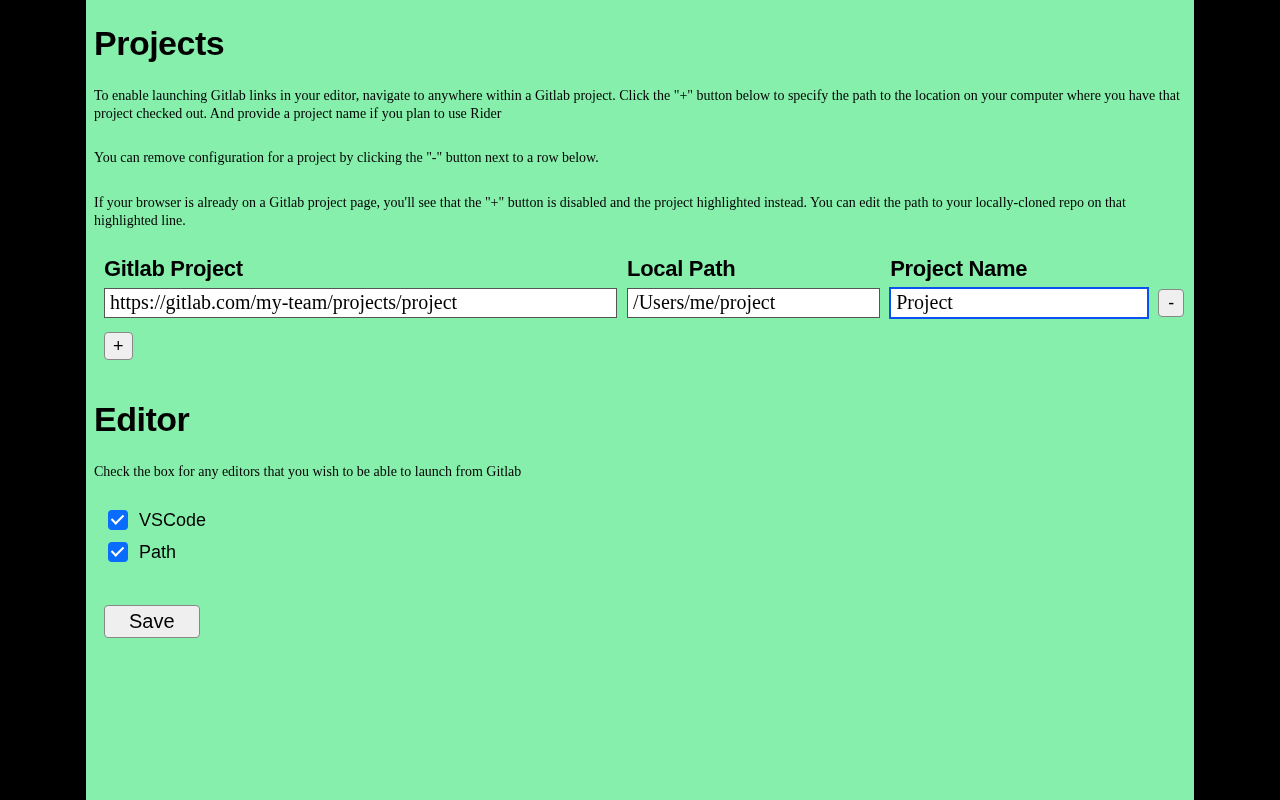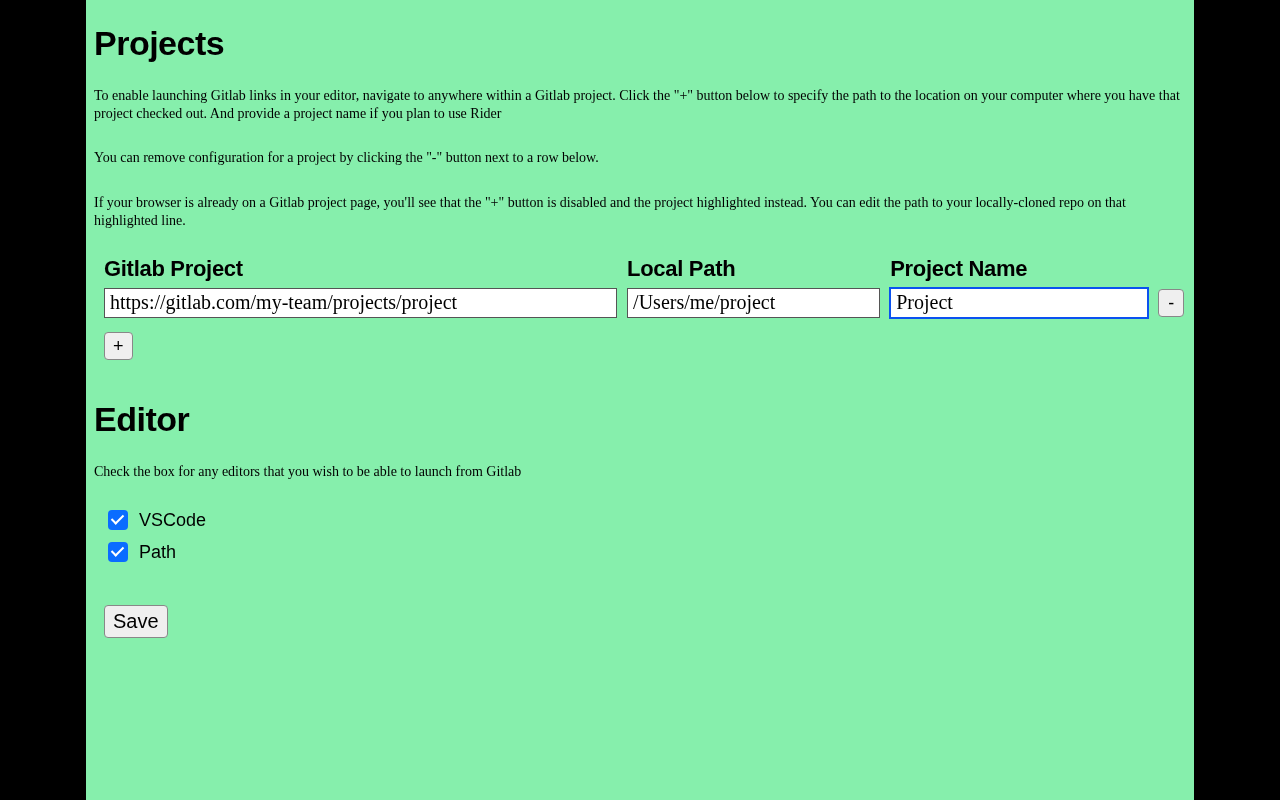--- a/index.html
+++ b/index.html
@@ -127,21 +127,21 @@
       font-family: -apple-system, BlinkMacSystemFont, sans-serif;
       font-size: 18px;
     }
     .save-wrap {
       padding-left: 10px;
       margin-top: 40px;
     }
     .save-btn {
       font-family: -apple-system, BlinkMacSystemFont, sans-serif;
       font-size: 20px;
-      padding: 4px 8px;
+      padding: 4px 24px;
       border: 1px solid #888;
       background: #efefef;
       border-radius: 4px;
       cursor: pointer;
     }
   </style>
 </head>
 <body>
 
 <div class="page">

